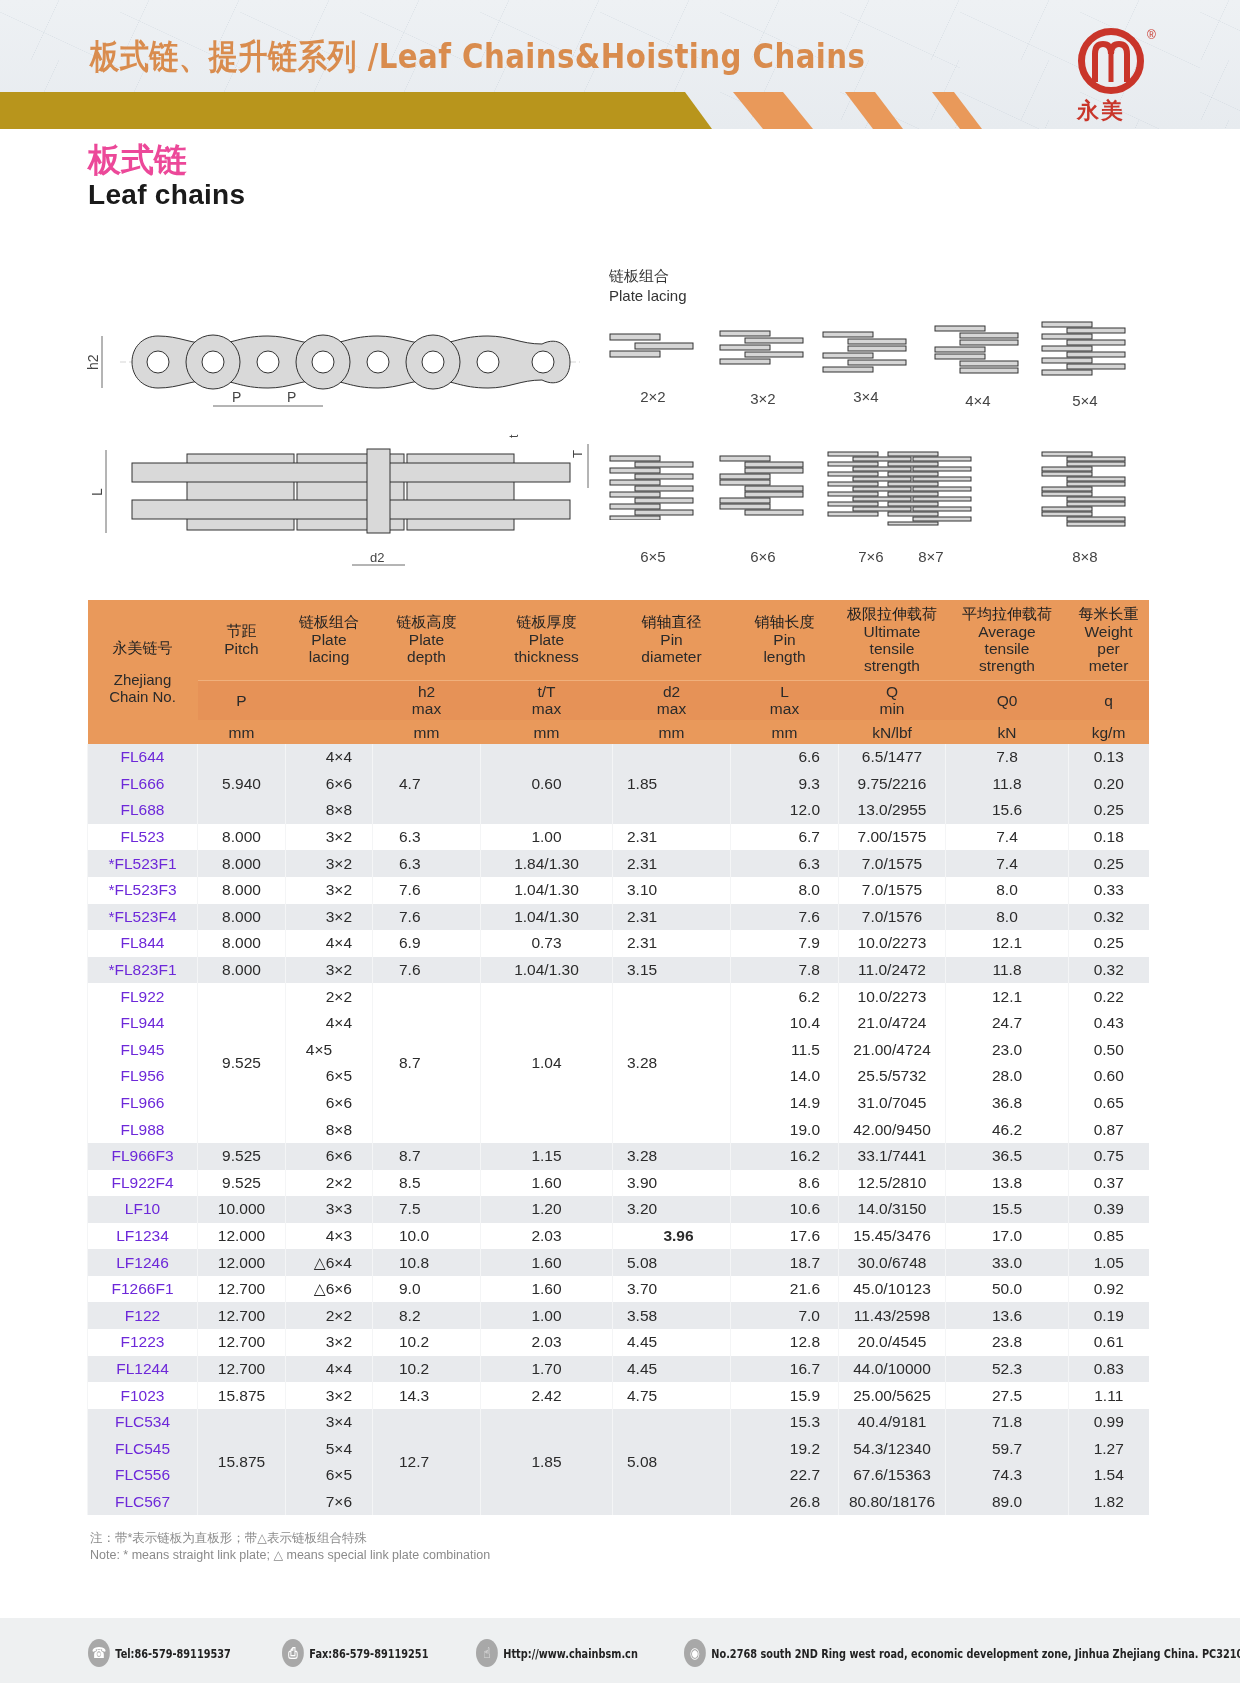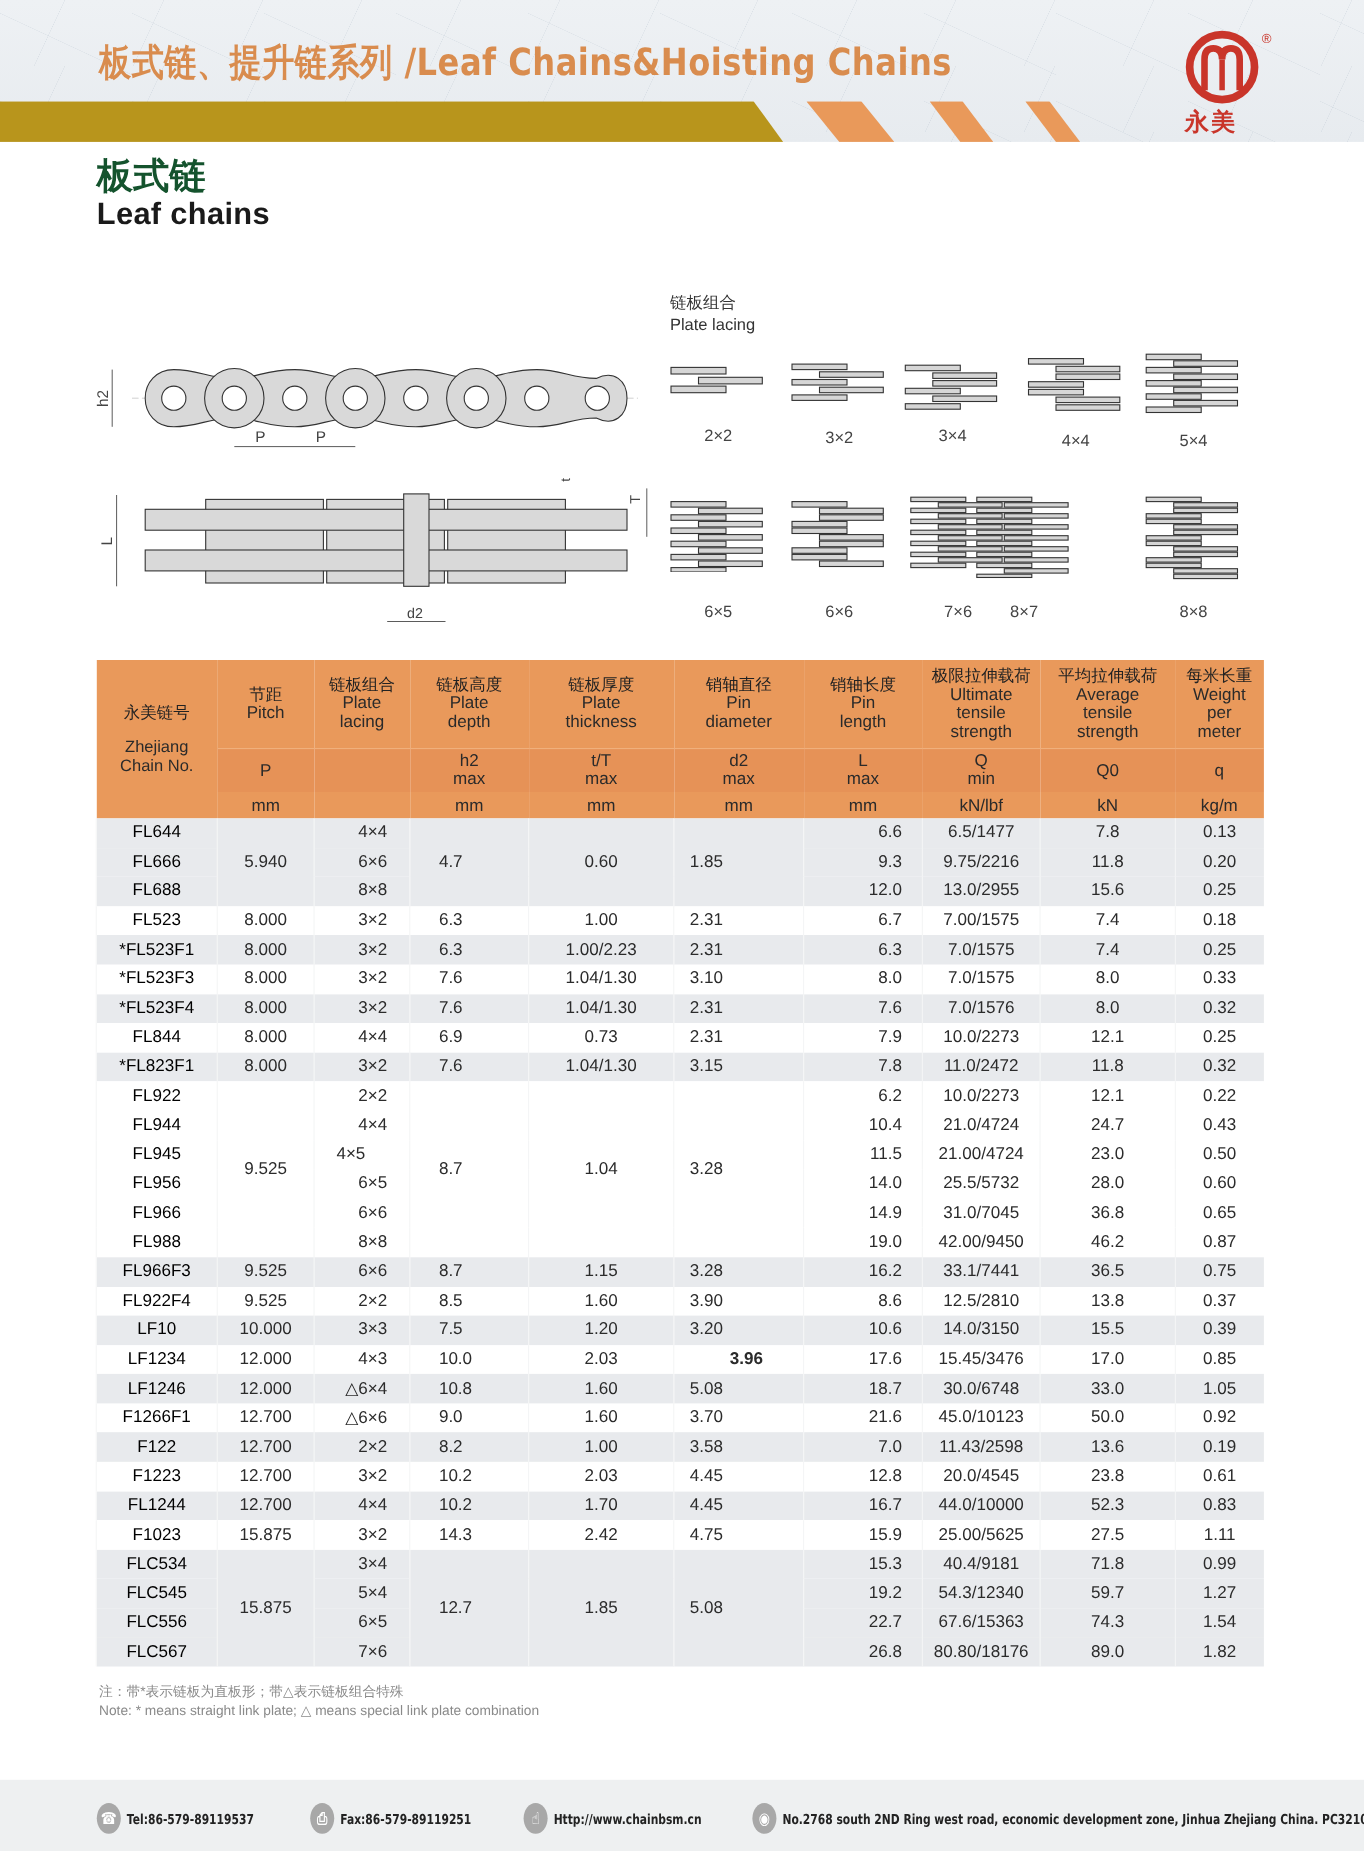--- a/index.html
+++ b/index.html
@@ -23,40 +23,40 @@
   .s2 { left: 845px; width: 58px; clip-path: polygon(0 0, 30px 0, 58px 37px, 28px 37px); }
   .s3 { left: 932px; width: 50px; clip-path: polygon(0 0, 22px 0, 50px 37px, 28px 37px); }
 
   .logo { position: absolute; left: 1075px; top: 28px; width: 80px; height: 95px; }
   .logo .ring { position: absolute; left: 3px; top: 0; width: 66px; height: 66px; border: 7px solid #c9352a; border-radius: 50%; }
   .logo .m { position: absolute; left: 14px; top: 10px; width: 44px; height: 46px; }
   .logo .reg { position: absolute; left: 72px; top: 0px; font-size: 12px; color: #c9352a; }
   .logo .name { position: absolute; left: 2px; top: 68px; font-size: 22px; font-weight: bold; color: #c9352a; letter-spacing: 2px; font-family: "DejaVu Sans", sans-serif; }
 
   
-  .sec-cn { position: absolute; left: 88px; top: 138px; font-size: 33px; font-weight: bold; color: #14532d; font-family: "DejaVu Sans", sans-serif; }
+  .sec-cn { position: absolute; left: 88px; top: 138px; font-size: 33px; font-weight: bold; color: #ec4899; font-family: "DejaVu Sans", sans-serif; }
   .sec-en { position: absolute; left: 88px; top: 179px; font-size: 28px; font-weight: bold; color: #1a1a1a; font-family: "Liberation Sans", sans-serif; letter-spacing: 0.3px; }
 
   
   .diag { position: absolute; left: 80px; top: 300px; width: 510px; height: 270px; }
   .lacing-head { position: absolute; left: 609px; top: 266px; font-size: 15px; color: #333; line-height: 20px; }
   .lacing { position: absolute; width: 90px; height: 120px; }
   .lacing svg { display: block; }
   .lacing .lbl { position: absolute; left: 0; width: 90px; text-align: center; font-size: 15px; color: #444; }
 
   
   .tbl { position: absolute; left: 87px; top: 600px; width: 1061px; border-collapse: collapse; table-layout: fixed; font-size: 15.5px; }
   .tbl th { background: #e9995b; color: #2a2a2a; font-weight: normal; text-align: center; vertical-align: middle; line-height: 17px; padding: 0; }
   .tbl th .cn { display: block; font-size: 15px; font-family: "DejaVu Sans", sans-serif; color: #222; }
   .tbl thead tr.h1 th { height: 80px; }
   .tbl thead tr.h2 th { height: 40px; background: #e69257; border-top: 1px solid #f0b07c; }
   .tbl thead tr.h3 th { height: 24px; background: #e9995b; }
   .tbl thead th.first { background: #e9995b; font-size: 15px; }
   .tbl td { height: 26.6px; text-align: center; vertical-align: middle; padding: 0; color: #2b2b2b; border-left: 1px solid #f4f5f6; }
-  .tbl td.c0 { font-family: "Liberation Sans", sans-serif; color: #000000; }
+  .tbl td.c0 { font-family: "Liberation Sans", sans-serif; color: #6d28d9; }
   .tbl tr.g td { background: #e8eaed; }
   .tbl tr.w td { background: #ffffff; }
   .tbl td.r { text-align: right; padding-right: 18px; }
 
   
   .note { position: absolute; left: 90px; top: 1530px; font-size: 12.5px; color: #8a8a8a; line-height: 17px; }
 
   
   .foot { position: absolute; left: 0; top: 1618px; width: 1240px; height: 65px; background: #eef0f1; }
   .fi { position: absolute; top: 22px; height: 26px; display: flex; align-items: center; gap: 7px; font-size: 12.5px; color: #222; font-weight: bold; font-family: "DejaVu Sans", sans-serif; transform: scaleX(0.78); transform-origin: left center; white-space: nowrap; }
@@ -421,21 +421,21 @@
         <td class="r">6.7</td>
         <td>7.00/1575</td>
         <td>7.4</td>
         <td>0.18</td>
       </tr>
       <tr class="g">
         <td class="c0">*FL523F1</td>
         <td>8.000</td>
         <td style="text-align: right; padding-right: 20px;">3×2</td>
         <td style="text-align: left; padding-left: 26px;">6.3</td>
-        <td>1.00/2.23</td>
+        <td>1.84/1.30</td>
         <td style="text-align: left; padding-left: 14px;">2.31</td>
         <td class="r">6.3</td>
         <td>7.0/1575</td>
         <td>7.4</td>
         <td>0.25</td>
       </tr>
       <tr class="w">
         <td class="c0">*FL523F3</td>
         <td>8.000</td>
         <td style="text-align: right; padding-right: 20px;">3×2</td>

